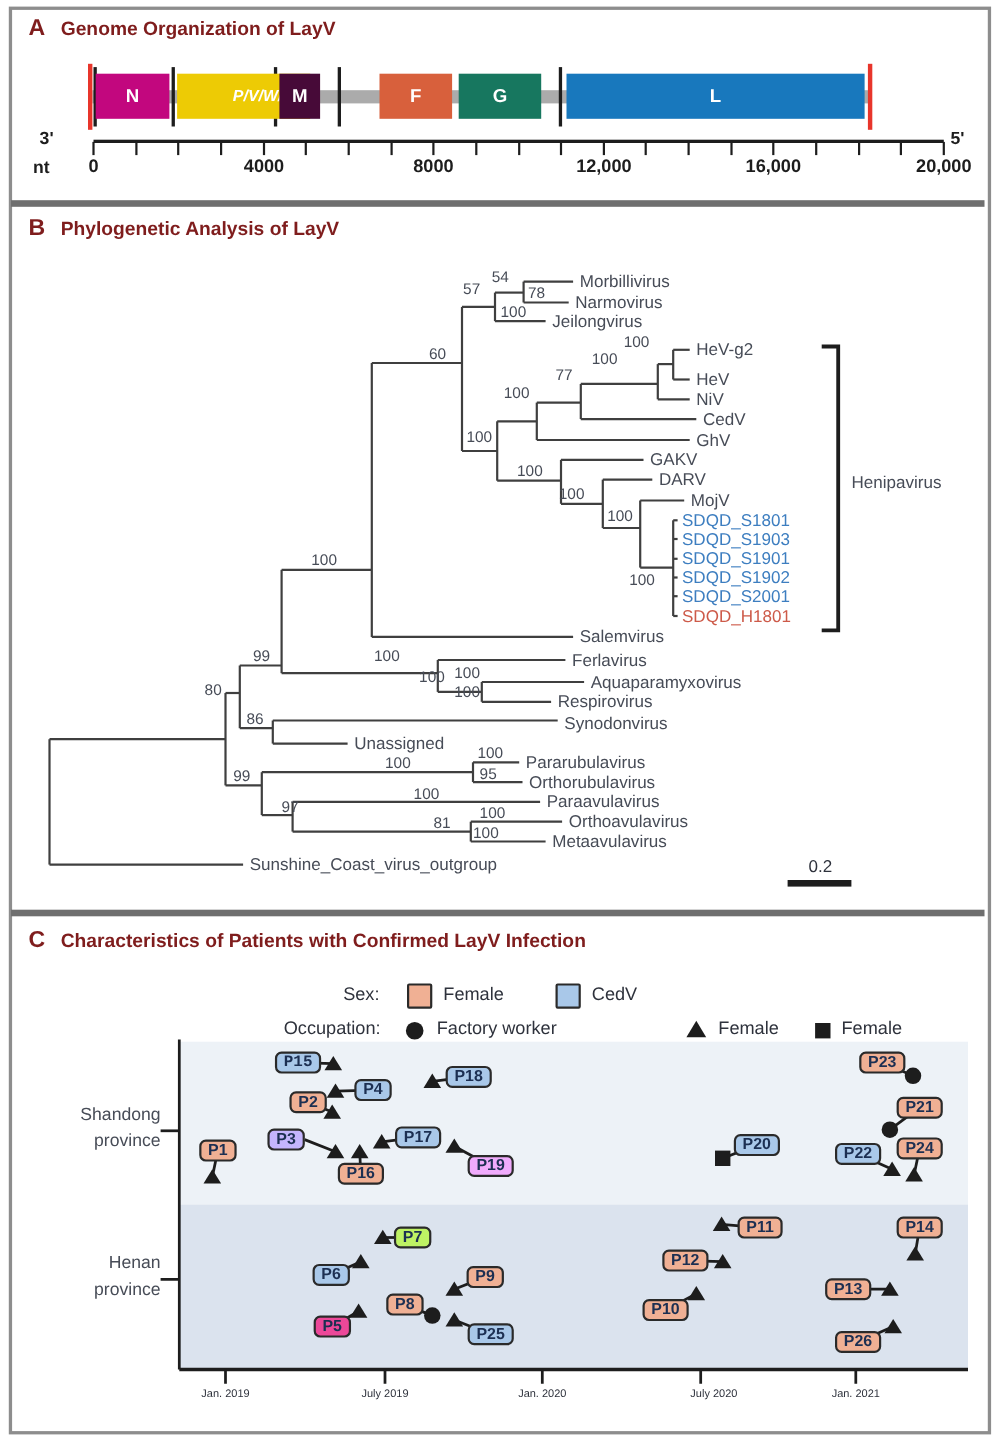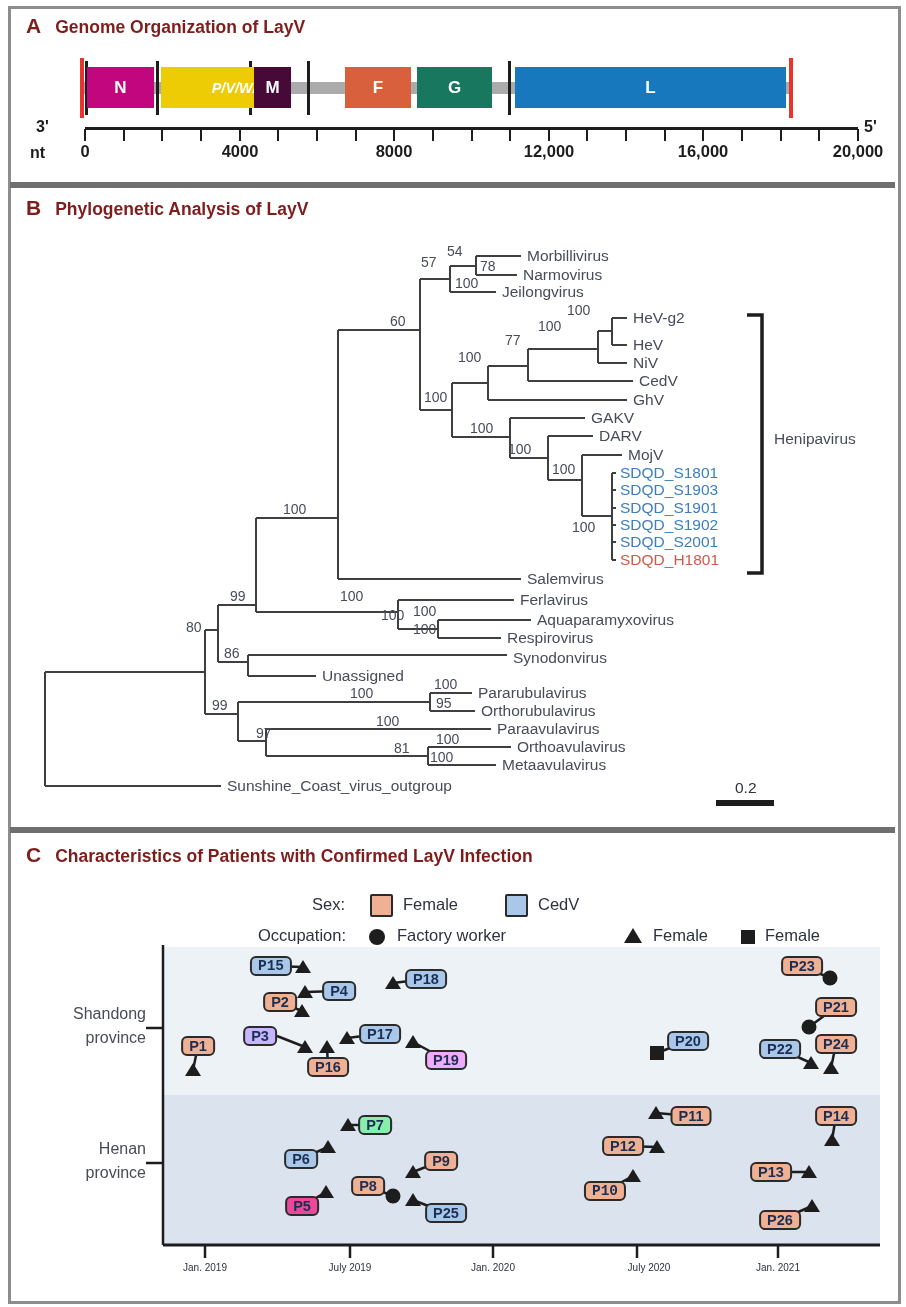--- a/index.html
+++ b/index.html
@@ -354,24 +354,24 @@
       <div class="pbox" style="left: 380px; top: 1034px; background: rgb(169, 200, 233);">P17</div>
       <div class="pbox" style="left: 426px; top: 979px; background: rgb(169, 200, 233);">P18</div>
       <div class="pbox" style="left: 446px; top: 1060px; background: #f0abfc;">P19</div>
       <div class="pbox" style="left: 688px; top: 1041px; background: rgb(169, 200, 233);">P20</div>
       <div class="pbox" style="left: 836px; top: 1007px; background: rgb(240, 176, 148);">P21</div>
       <div class="pbox" style="left: 780px; top: 1049px; background: rgb(169, 200, 233);">P22</div>
       <div class="pbox" style="left: 802px; top: 966px; background: rgb(240, 176, 148);">P23</div>
       <div class="pbox" style="left: 836px; top: 1044px; background: rgb(240, 176, 148);">P24</div>
       <div class="pbox" style="left: 302px; top: 1206px; background: #ec4899;">P5</div>
       <div class="pbox" style="left: 301px; top: 1159px; background: rgb(169, 200, 233);">P6</div>
-      <div class="pbox" style="left: 375px; top: 1125px; background: #86efac;">P7</div>
+      <div class="pbox" style="left: 375px; top: 1125px; background: #bef264;">P7</div>
       <div class="pbox" style="left: 368px; top: 1186px; background: rgb(240, 176, 148);">P8</div>
       <div class="pbox" style="left: 441px; top: 1161px; background: rgb(240, 176, 148);">P9</div>
-      <div class="pbox" style="left: 605px; top: 1191px; background: rgb(240, 176, 148); font-family: Liberation Mono, monospace;">P10</div>
+      <div class="pbox" style="left: 605px; top: 1191px; background: rgb(240, 176, 148);">P10</div>
       <div class="pbox" style="left: 691px; top: 1116px; background: rgb(240, 176, 148);">P11</div>
       <div class="pbox" style="left: 623px; top: 1146px; background: rgb(240, 176, 148);">P12</div>
       <div class="pbox" style="left: 771px; top: 1172px; background: rgb(240, 176, 148);">P13</div>
       <div class="pbox" style="left: 836px; top: 1116px; background: rgb(240, 176, 148);">P14</div>
       <div class="pbox" style="left: 446px; top: 1213px; background: rgb(169, 200, 233);">P25</div>
       <div class="pbox" style="left: 780px; top: 1220px; background: rgb(240, 176, 148);">P26</div>
     </div>
 </div>
 
 </body></html>

